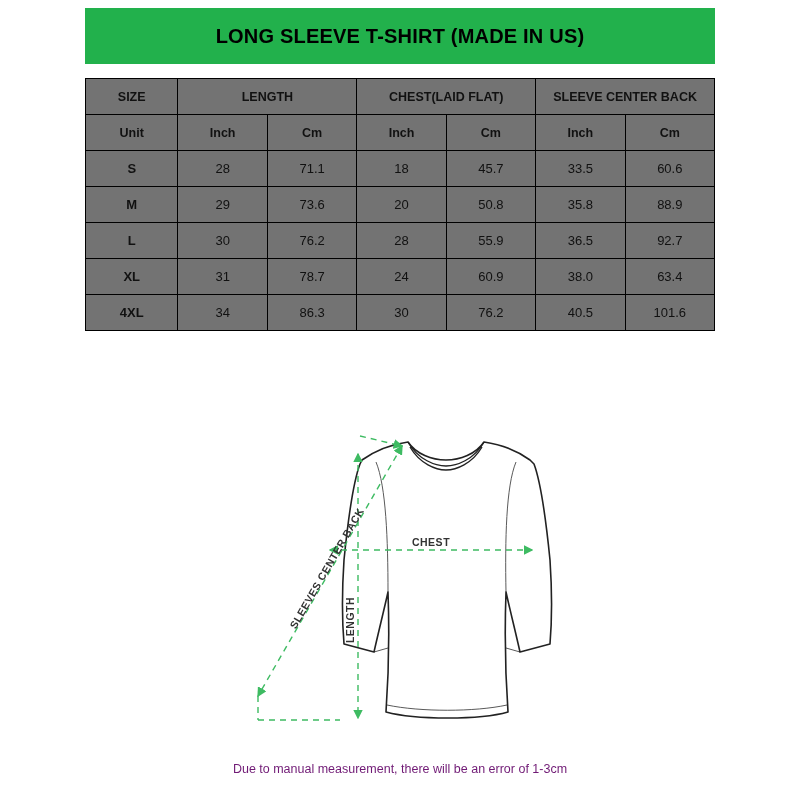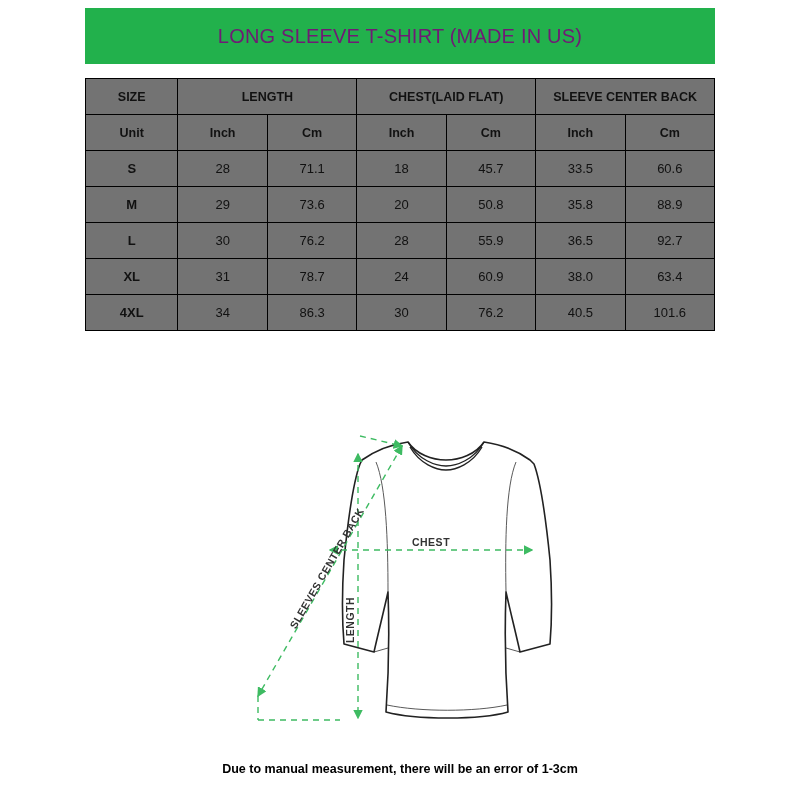--- a/index.html
+++ b/index.html
@@ -22,23 +22,23 @@
     left: 85px;
     top: 8px;
     width: 630px;
     height: 56px;
     background: #22b14c;
     display: flex;
     align-items: center;
     justify-content: center;
   }
   .header-title {
-    color: #701a75;
+    color: #000000;
     font-size: 20px;
-    font-weight: normal;
+    font-weight: bold;
     letter-spacing: 0.2px;
     text-align: right;
     white-space: nowrap;
   }
 
   
   .table-wrap {
     position: absolute;
     left: 85px;
     top: 78px;
@@ -91,23 +91,23 @@
     letter-spacing: 0.5px;
   }
 
   
   .footnote {
     position: absolute;
     left: 0;
     top: 762px;
     width: 800px;
     text-align: center;
-    color: #000000;
+    color: #701a75;
     font-size: 12.5px;
-    font-weight: bold;
+    font-weight: normal;
   }
 </style>
 </head>
 <body>
 
 <div class="header">
   <div class="header-title">LONG SLEEVE T-SHIRT (MADE IN US)</div>
 </div>
 
 <div class="table-wrap">

